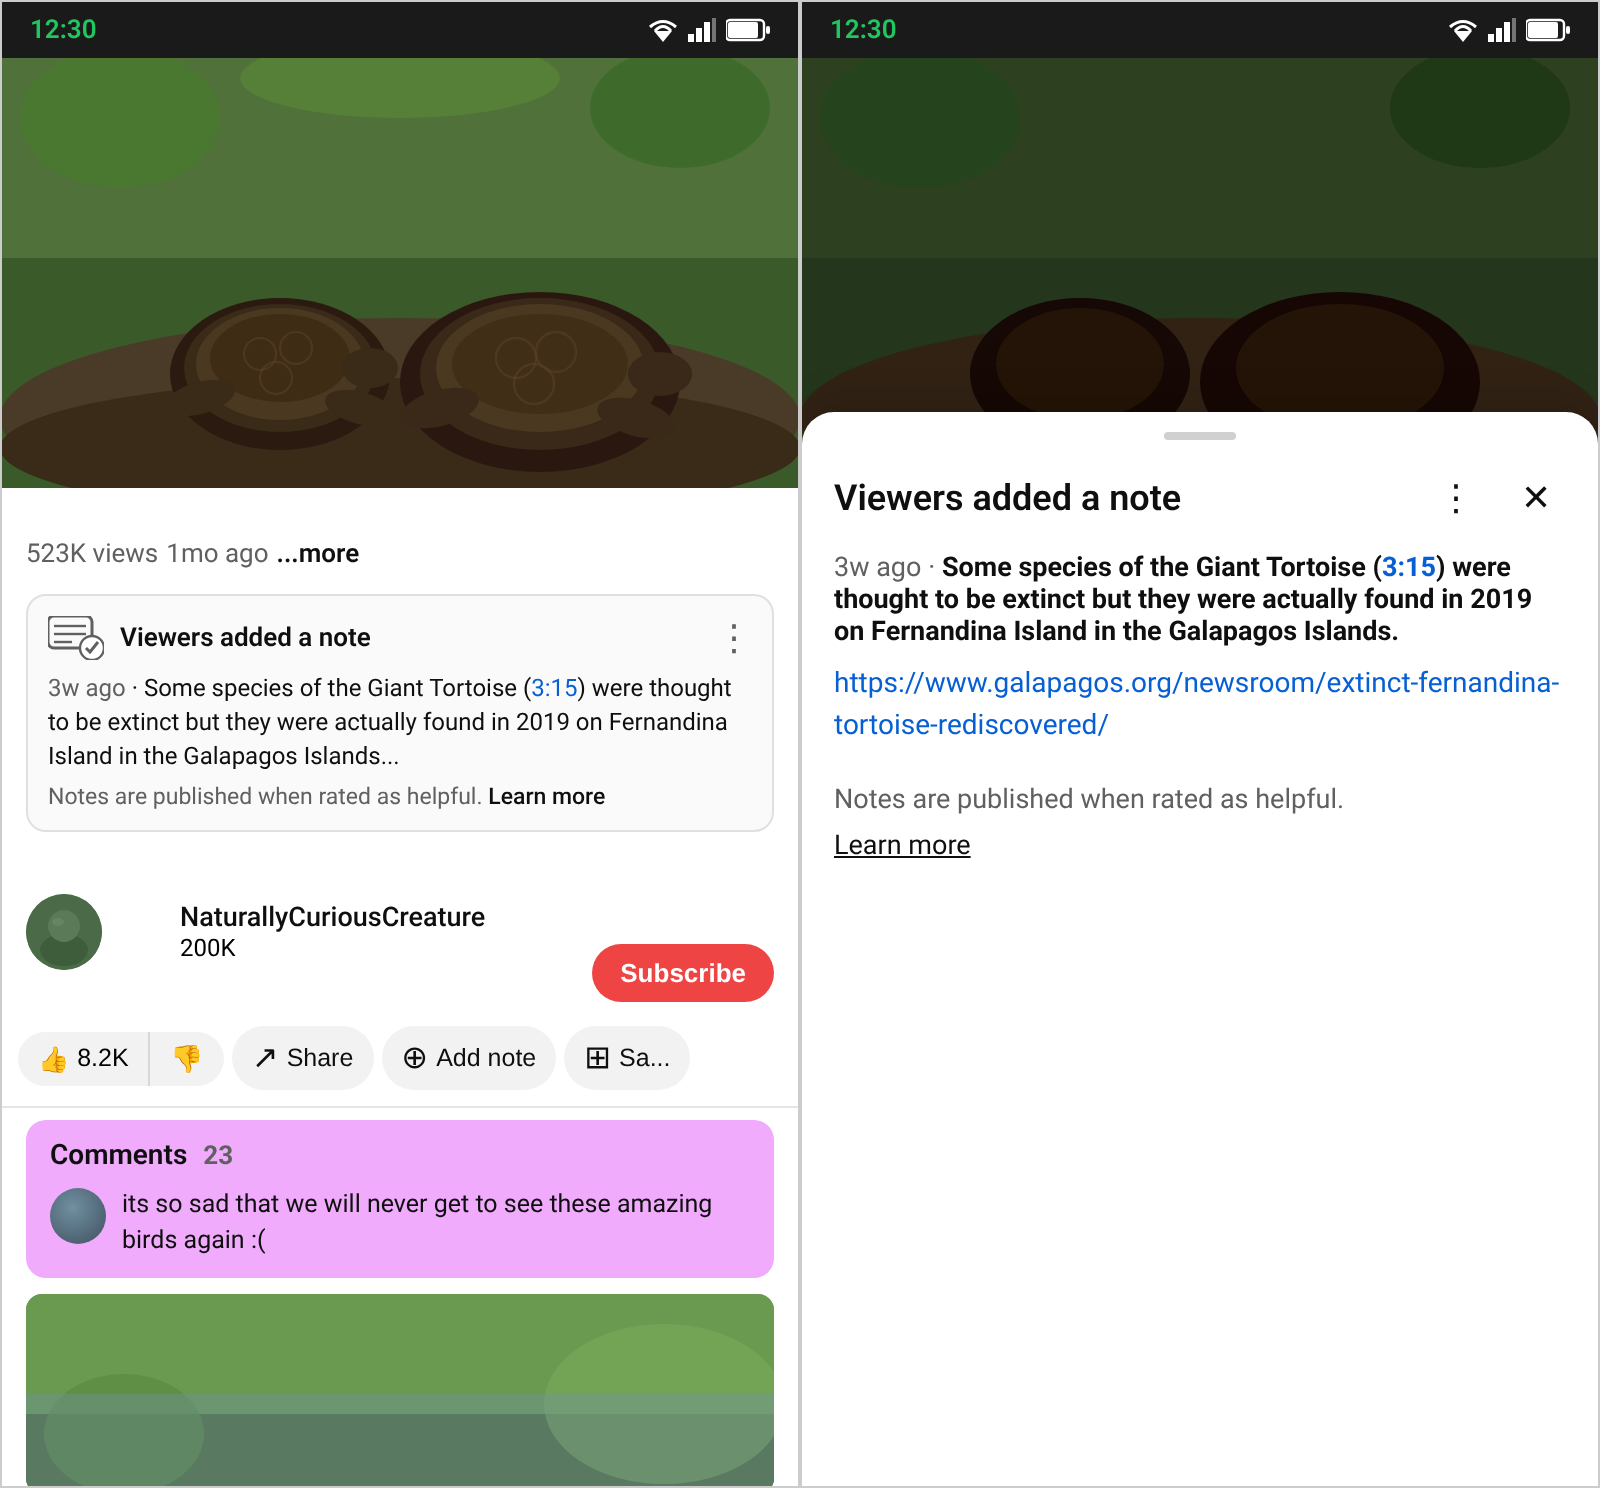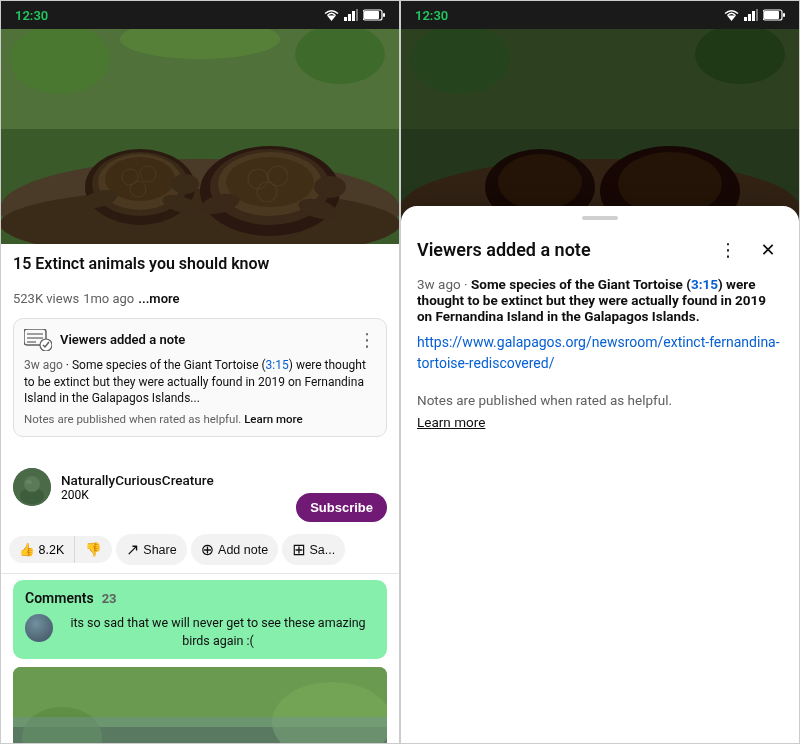--- a/index.html
+++ b/index.html
@@ -143,32 +143,33 @@
       border-radius: 50%;
       background: radial-gradient(circle at 40% 40%, #6a8a6a, #3a5a3a);
       flex-shrink: 0;
       overflow: hidden;
       display: flex;
       align-items: center;
       justify-content: center;
     }
     .channel-info {
       flex: 1;
+      margin-left: 29px;
     }
     .channel-name {
       font-size: 13.5px;
       font-weight: 500;
       color: #0f0f0f;
     }
     .channel-subs {
       font-size: 12px;
       color: #000000;
     }
     .subscribe-btn {
-      background: #701a75;
+      background: #ef4444;
       color: #ffffff;
       border: none;
       border-radius: 20px;
       padding: 7px 14px;
       font-size: 13px;
       font-weight: 600;
       cursor: pointer;
       margin-top: 42px;
     }
 
@@ -218,24 +219,23 @@
       padding: 6px 10px;
       border: none;
       background: transparent;
       border-left: 1px solid #d8d8d8;
       cursor: pointer;
     }
 
     
     .comments-section {
       padding: 10px 12px;
-      background: #86efac;
+      background: #f0abfc;
       margin: 6px 12px;
       border-radius: 10px;
-      text-align: center;
     }
     .comments-header {
       display: flex;
       align-items: center;
       gap: 8px;
       margin-bottom: 8px;
     }
     .comments-label {
       font-size: 14px;
       font-weight: 600;
@@ -450,21 +450,20 @@
       <ellipse cx="220" cy="175" rx="20" ry="9" fill="#3a2818" transform="rotate(-15,220,175)"></ellipse>
       <ellipse cx="318" cy="180" rx="20" ry="9" fill="#3a2818" transform="rotate(15,318,180)"></ellipse>
 
       <ellipse cx="60" cy="30" rx="50" ry="35" fill="#4a7a30" opacity="0.8"></ellipse>
       <ellipse cx="340" cy="25" rx="45" ry="30" fill="#3a6a28" opacity="0.8"></ellipse>
       <ellipse cx="200" cy="10" rx="80" ry="20" fill="#5a8a38" opacity="0.6"></ellipse>
     </svg>
   </div>
 
   <div class="video-info">
-    <div class="video-title">15 Extinct animals you should know</div>
     <div class="video-meta">
       <span>523K views</span>
       <span>1mo ago</span>
       <span class="more-link">...more</span>
     </div>
   </div>
 
   <div class="note-card">
     <div class="note-header">
       <div class="note-header-left">

